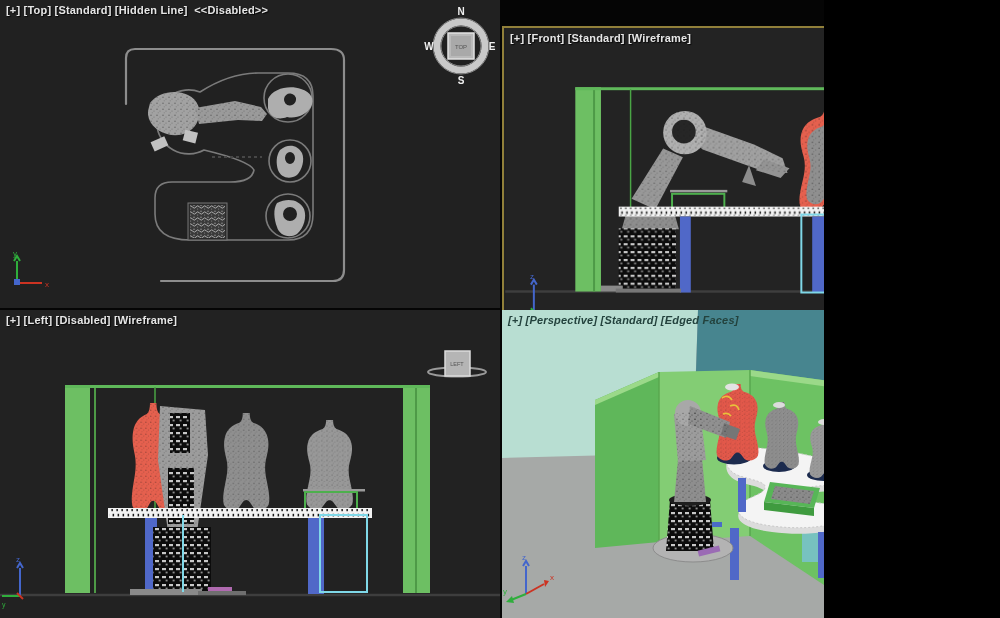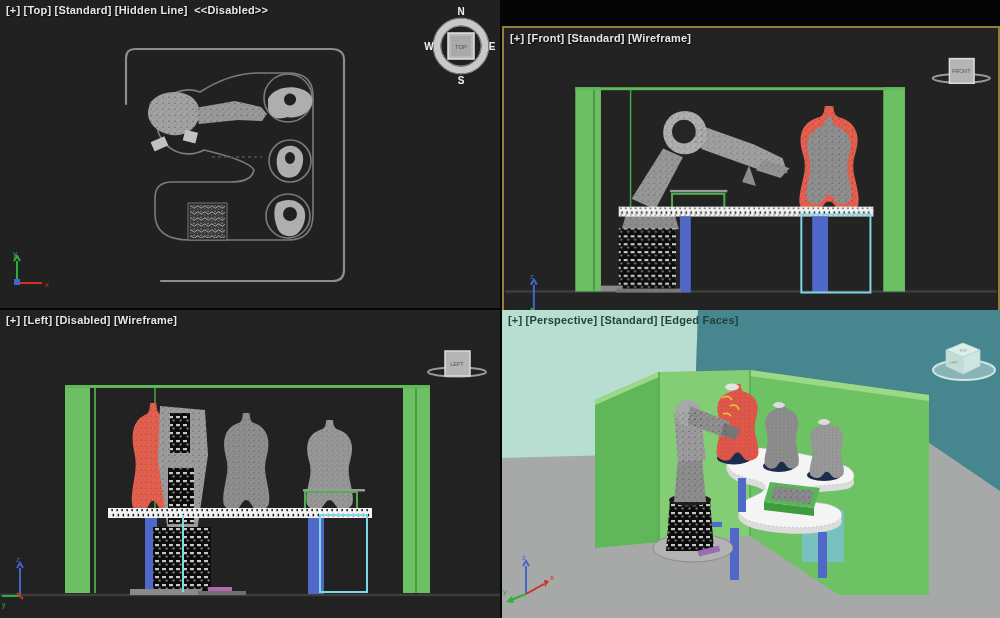--- a/index.html
+++ b/index.html
@@ -1,23 +1,23 @@
 <!DOCTYPE html>
 <html><head>
 <meta charset="utf-8">
 <style>
   html,body{margin:0;padding:0;background:#000;}
-  .stage{position:relative;width:1000px;height:618px;background:#050505;overflow:hidden;
+  .stage{position:relative;width:824px;height:618px;background:#050505;overflow:hidden;
          font-family:"Liberation Sans",sans-serif;}
   .viewport{position:absolute;overflow:hidden;background:#222;}
   .viewport svg{position:absolute;left:0;top:0;}
   .vp-label{position:absolute;left:6px;top:4px;font-size:11px;font-weight:bold;
             color:#e6e6e6;letter-spacing:.2px;text-shadow:1px 1px 1px rgba(0,0,0,.8);
             z-index:5;cursor:pointer;white-space:pre;}
-  .vp-label.dark{color:#23423d;text-shadow:none;}
+  .vp-label.dark{color:#23423d;text-shadow:none;font-style:italic;}
   #vp-top{left:0;top:0;width:500px;height:308px;}
   #vp-front{left:502px;top:0;width:498px;height:308px;box-sizing:border-box;
             border:2px solid #91803a;margin-top:26px;}
   #vp-left{left:0;top:310px;width:500px;height:308px;}
   #vp-persp{left:502px;top:310px;width:498px;height:308px;background:#a6a9a7;}
 </style>
 </head>
 <body>
 
 <svg width="0" height="0" style="position:absolute" aria-hidden="true">

